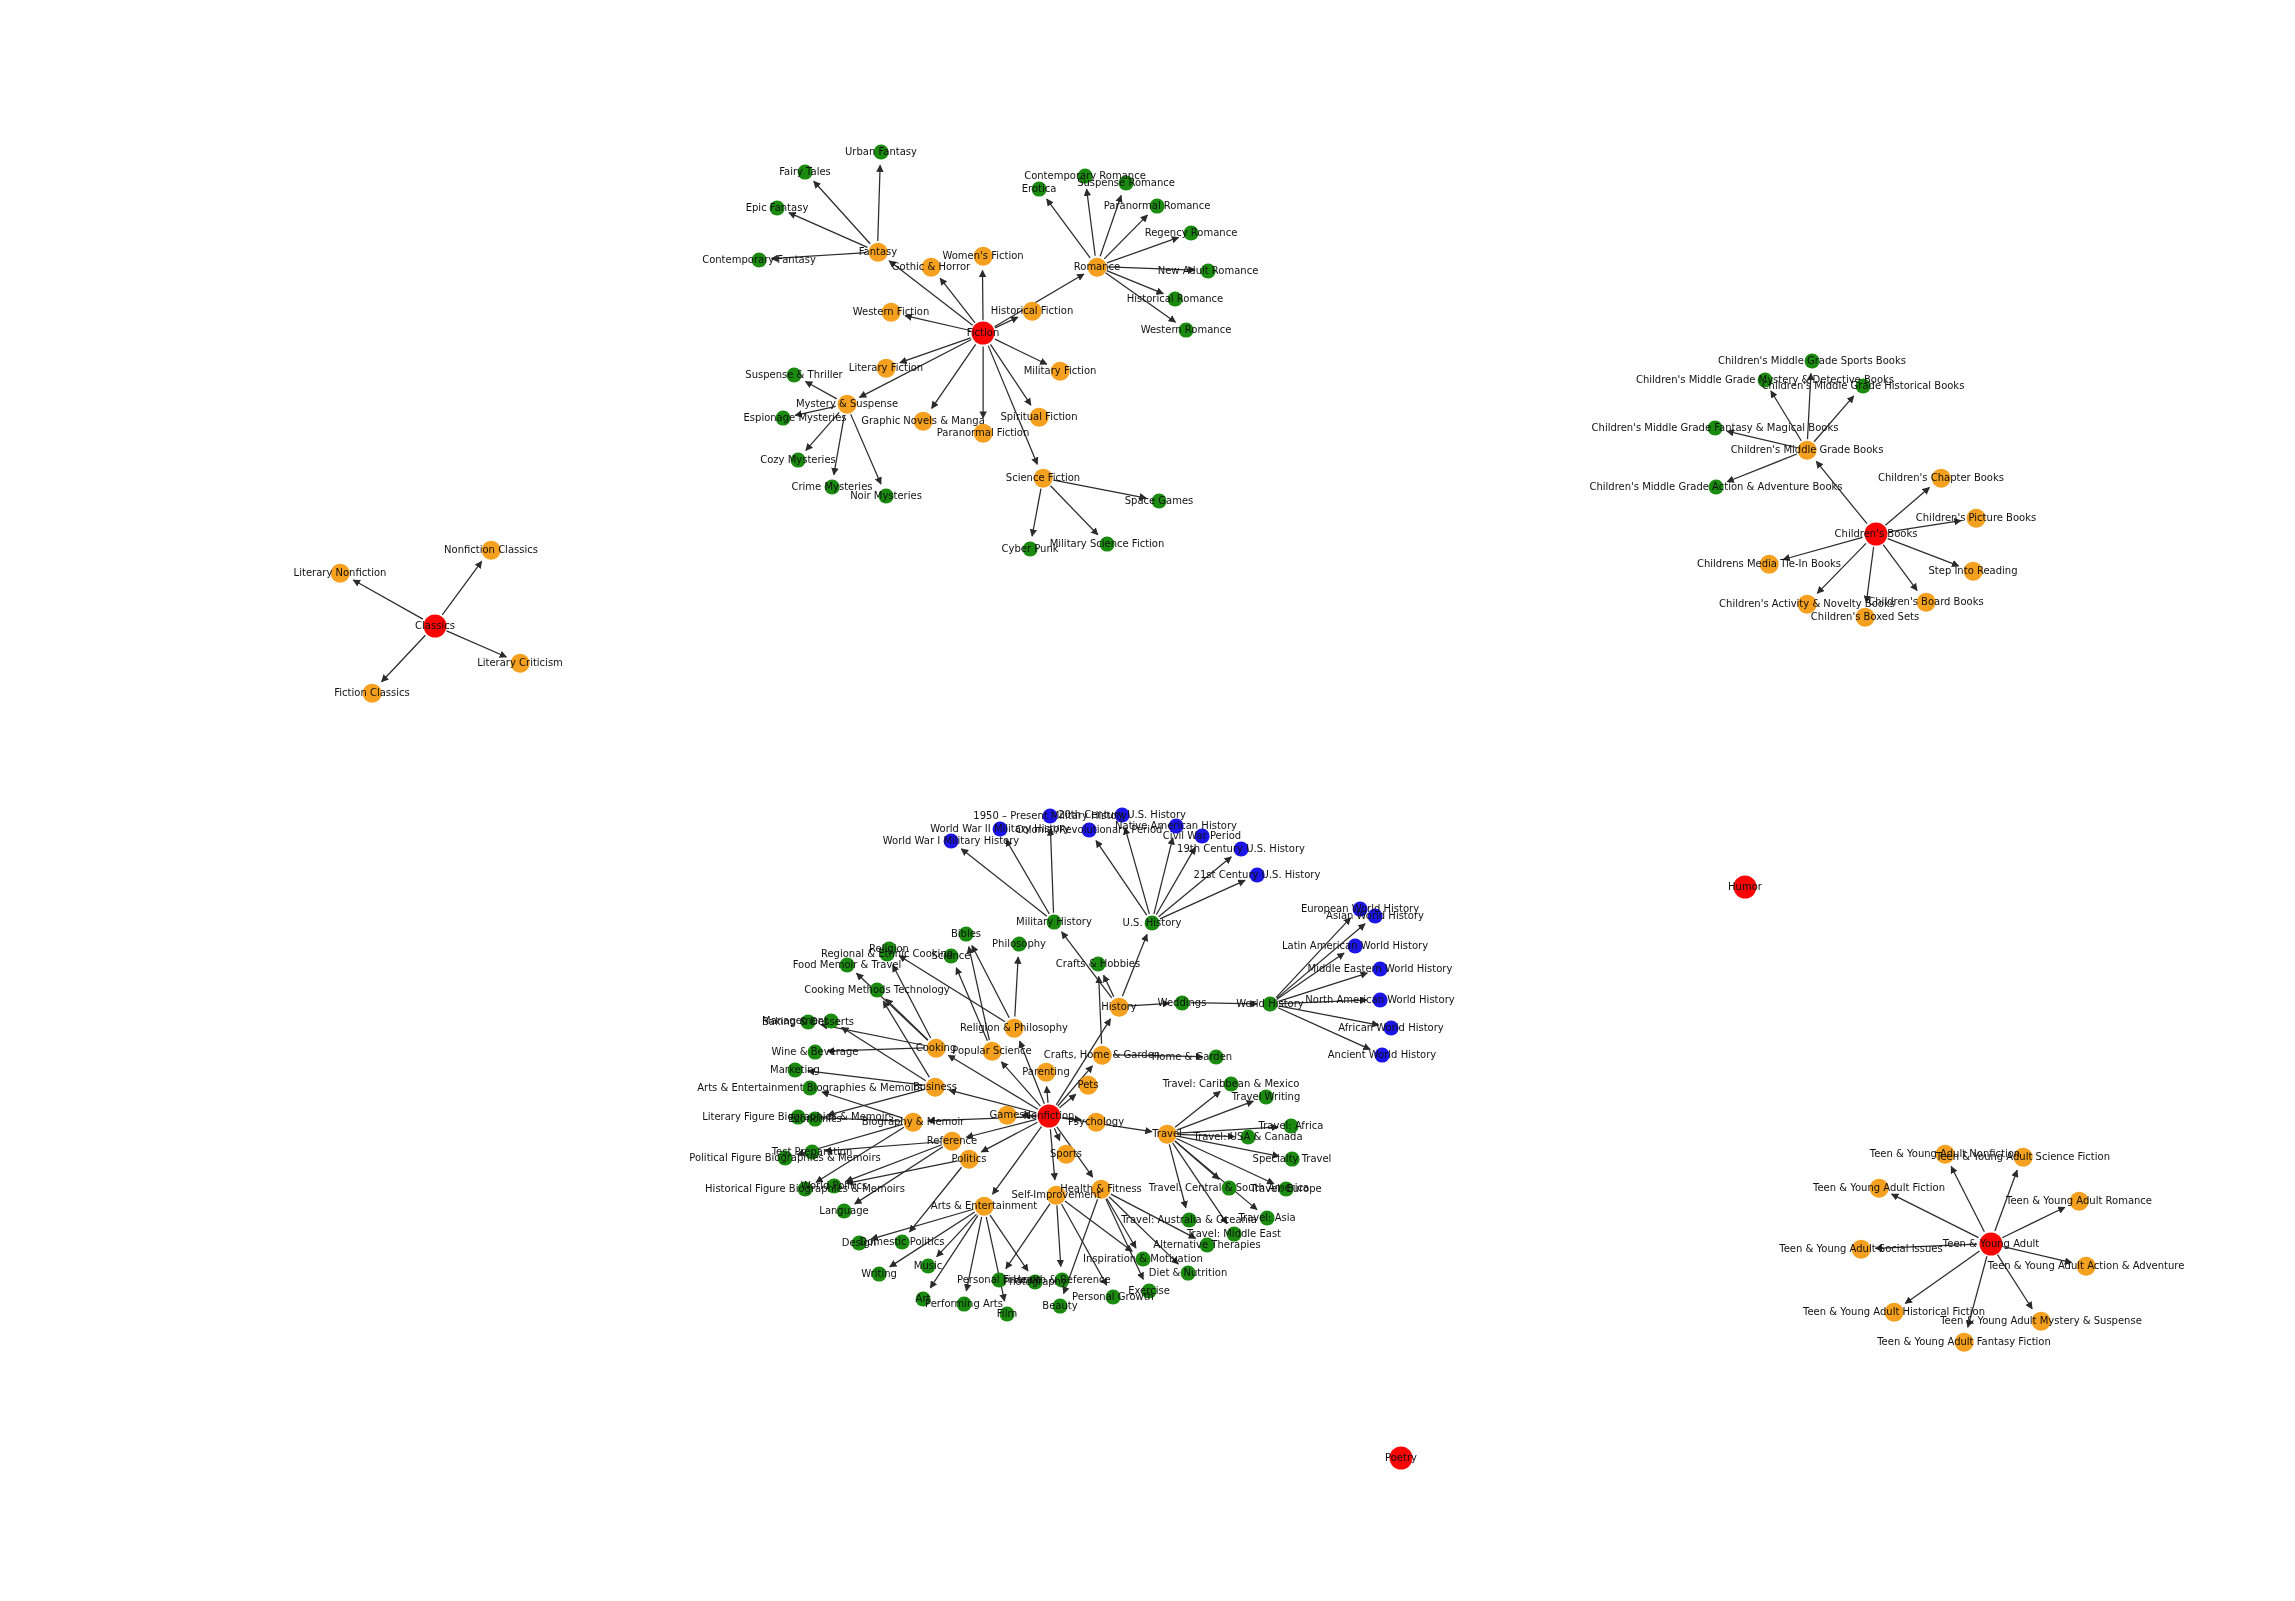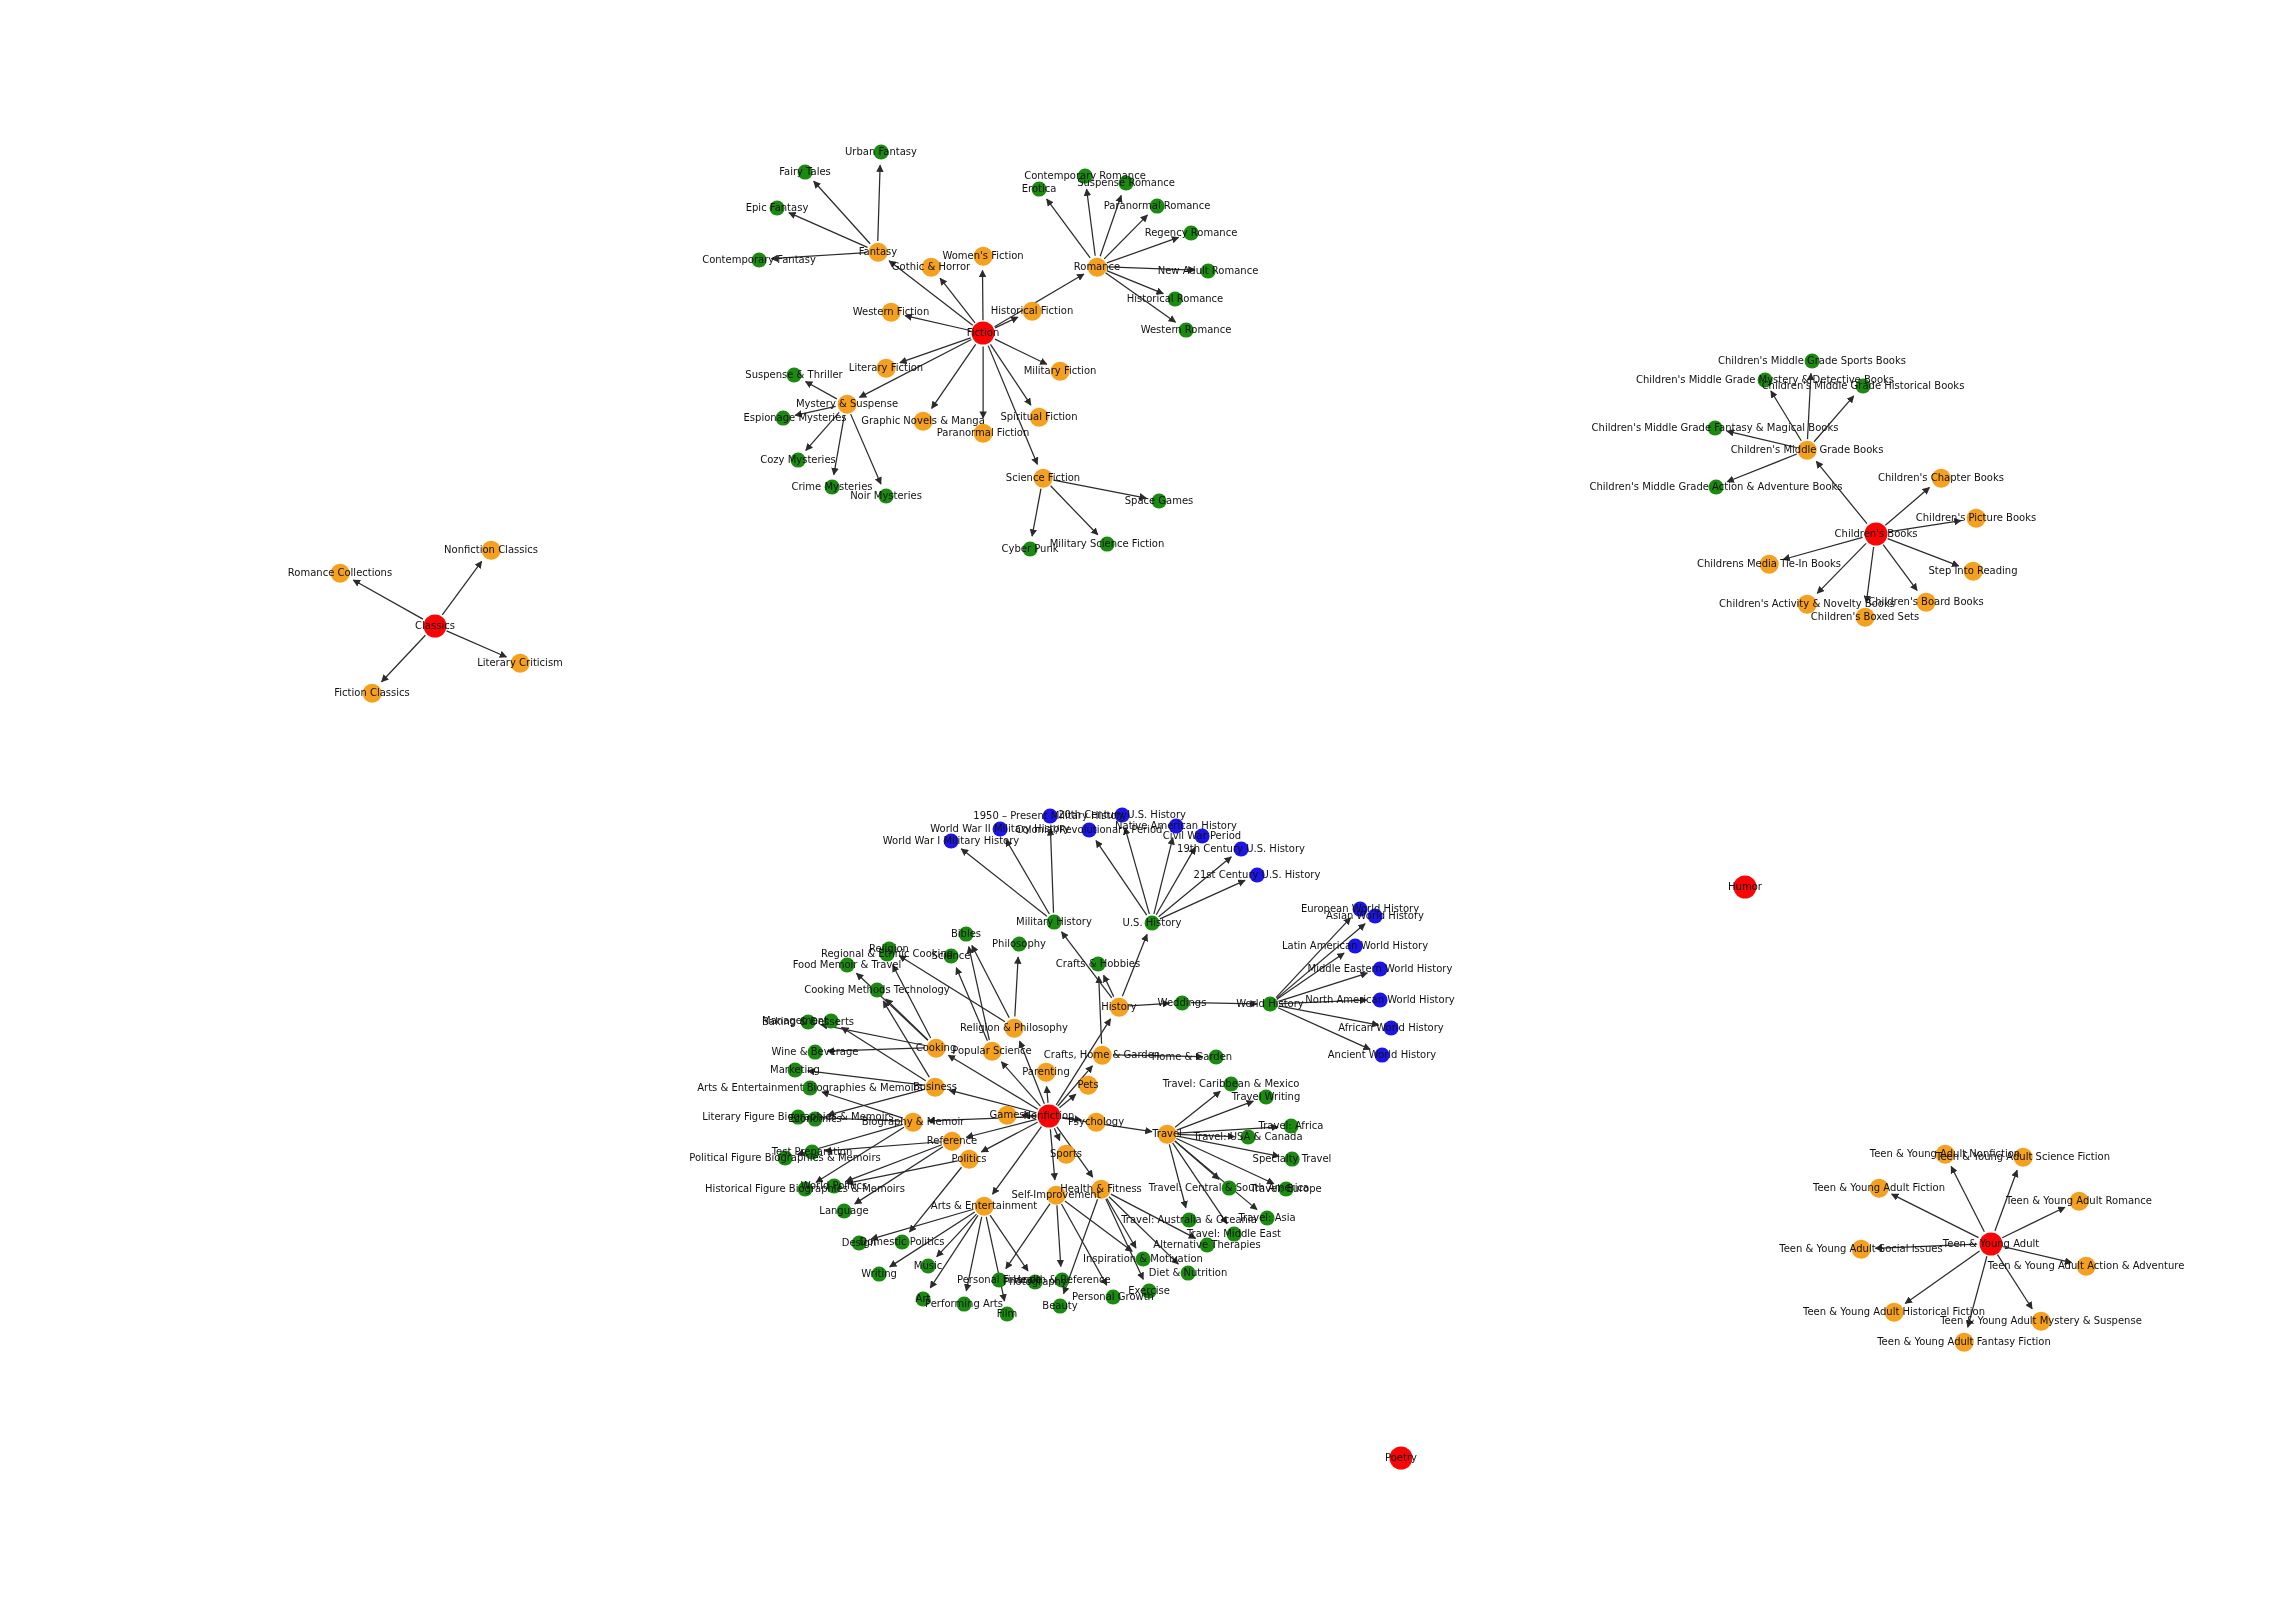--- a/index.html
+++ b/index.html
@@ -239,21 +239,21 @@
       <div class="nlabel" style="left: 1208px; top: 271px; font-size: 10px;">New Adult Romance</div>
       <div class="node" title="Historical Romance" style="left: 1175px; top: 299px; width: 14.8px; height: 14.8px; background: rgb(26, 139, 15);"></div>
       <div class="nlabel" style="left: 1175px; top: 299px; font-size: 10px;">Historical Romance</div>
       <div class="node" title="Western Romance" style="left: 1186px; top: 330px; width: 14.8px; height: 14.8px; background: rgb(26, 139, 15);"></div>
       <div class="nlabel" style="left: 1186px; top: 330px; font-size: 10px;">Western Romance</div>
       <div class="node" title="Classics" style="left: 435px; top: 626px; width: 23px; height: 23px; background: rgb(250, 5, 5);"></div>
       <div class="nlabel" style="left: 435px; top: 626px; font-size: 10px;">Classics</div>
       <div class="node" title="Nonfiction Classics" style="left: 491px; top: 550px; width: 18.7px; height: 18.7px; background: rgb(245, 160, 30);"></div>
       <div class="nlabel" style="left: 491px; top: 550px; font-size: 10px;">Nonfiction Classics</div>
       <div class="node" title="Literary Collections" style="left: 340px; top: 573px; width: 18.7px; height: 18.7px; background: rgb(245, 160, 30);"></div>
-      <div class="nlabel" style="left: 340px; top: 573px; font-size: 10px;">Romance Collections</div>
+      <div class="nlabel" style="left: 340px; top: 573px; font-size: 10px;">Literary Nonfiction</div>
       <div class="node" title="Literary Criticism" style="left: 520px; top: 663px; width: 18.7px; height: 18.7px; background: rgb(245, 160, 30);"></div>
       <div class="nlabel" style="left: 520px; top: 663px; font-size: 10px;">Literary Criticism</div>
       <div class="node" title="Fiction Classics" style="left: 372px; top: 693px; width: 18.7px; height: 18.7px; background: rgb(245, 160, 30);"></div>
       <div class="nlabel" style="left: 372px; top: 693px; font-size: 10px;">Fiction Classics</div>
       <div class="node" title="Children's Books" style="left: 1876px; top: 534px; width: 23px; height: 23px; background: rgb(250, 5, 5);"></div>
       <div class="nlabel" style="left: 1876px; top: 534px; font-size: 10px;">Children's Books</div>
       <div class="node" title="Children's Middle Grade Books" style="left: 1807px; top: 450px; width: 18.7px; height: 18.7px; background: rgb(245, 160, 30);"></div>
       <div class="nlabel" style="left: 1807px; top: 450px; font-size: 10px;">Children's Middle Grade Books</div>
       <div class="node" title="Children's Middle Grade Sports Books" style="left: 1812px; top: 361px; width: 14.8px; height: 14.8px; background: rgb(26, 139, 15);"></div>
       <div class="nlabel" style="left: 1812px; top: 361px; font-size: 10px;">Children's Middle Grade Sports Books</div>

